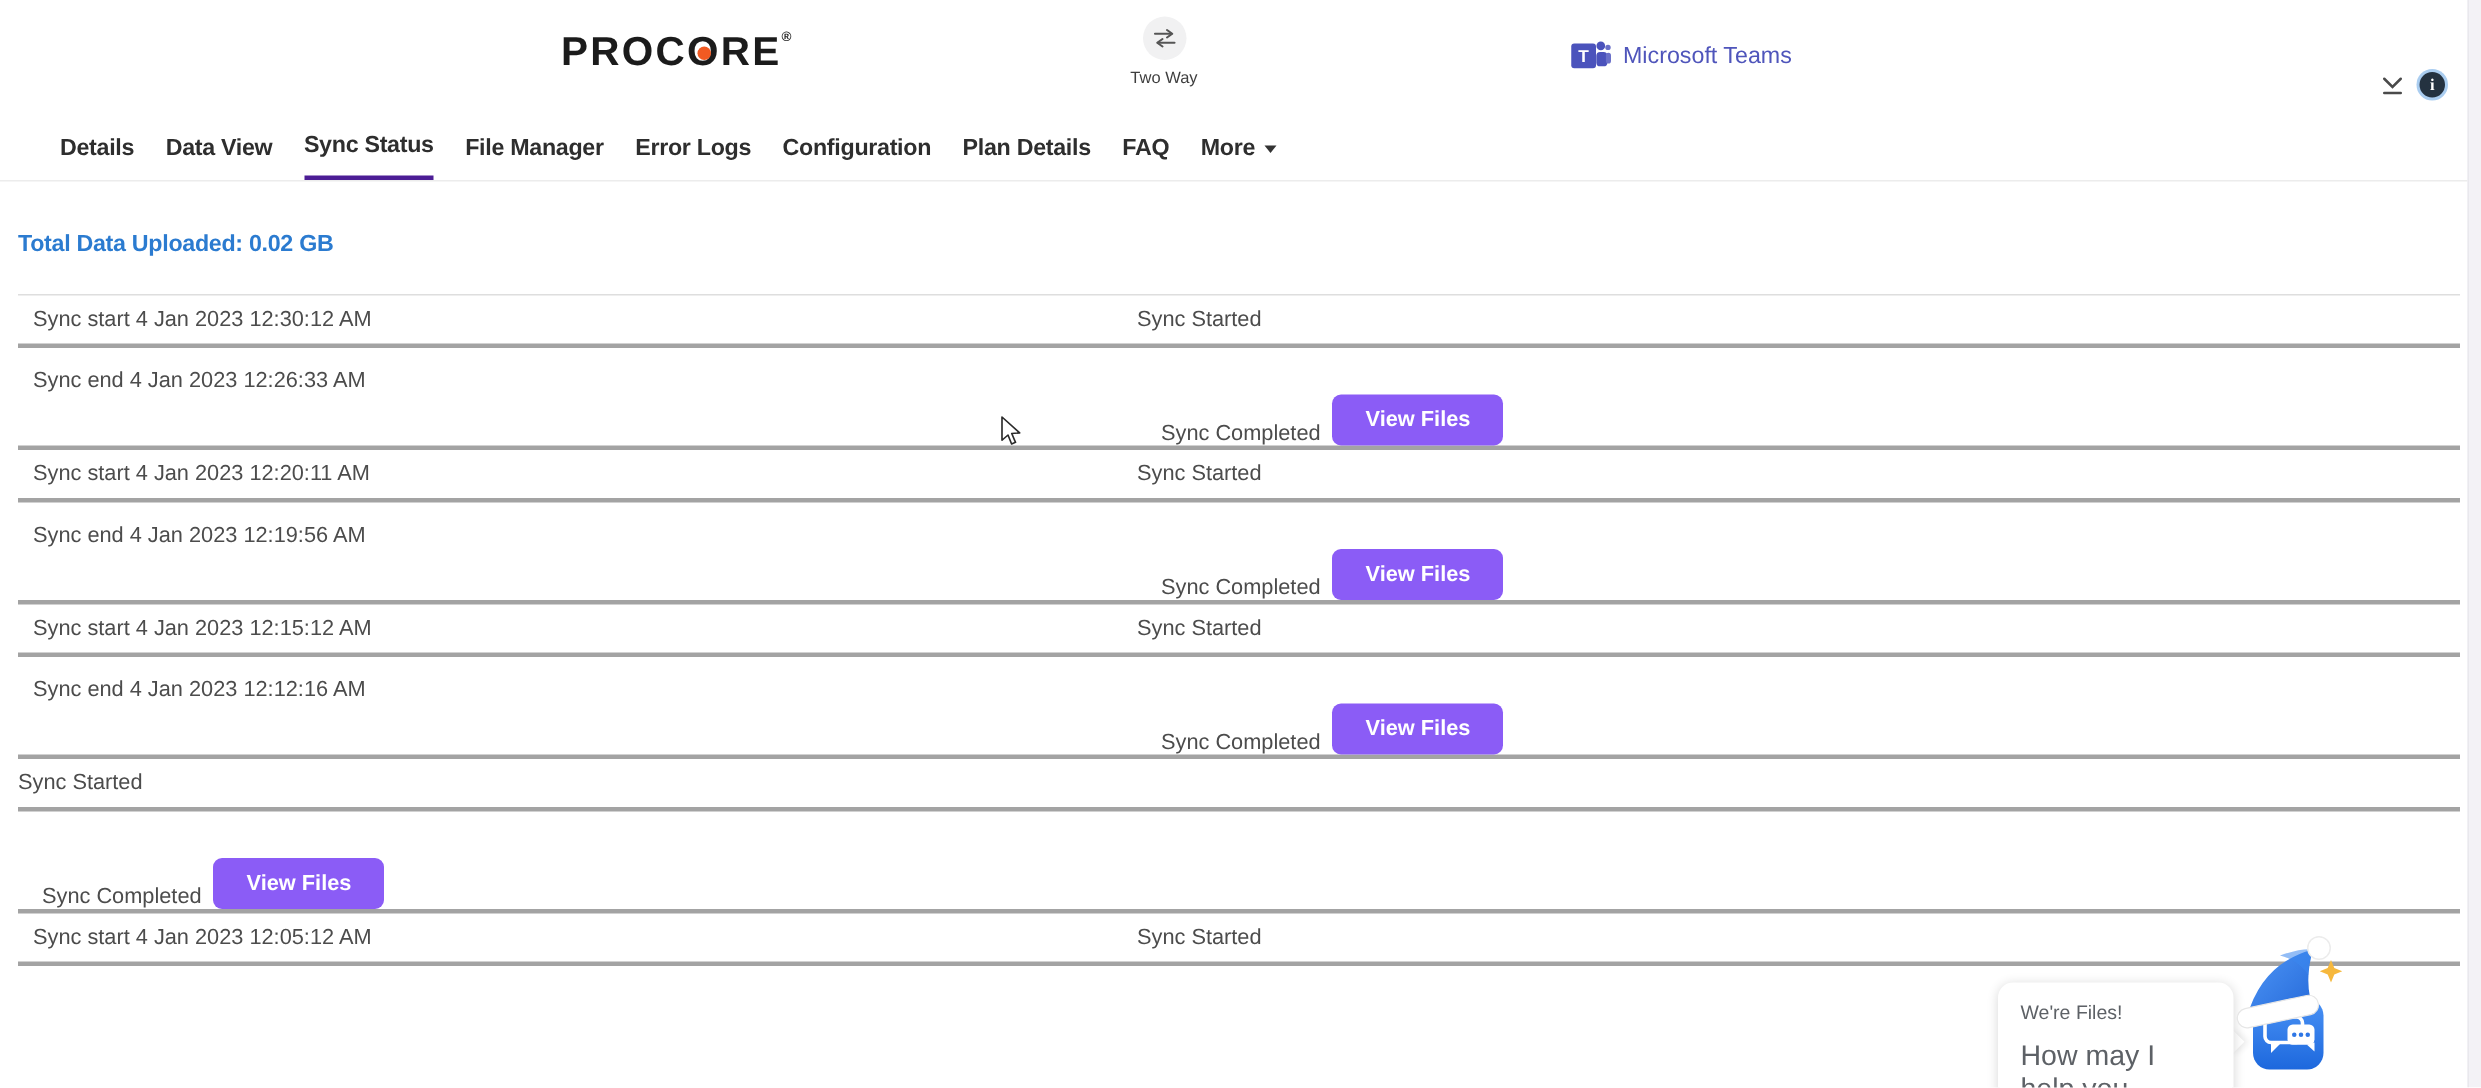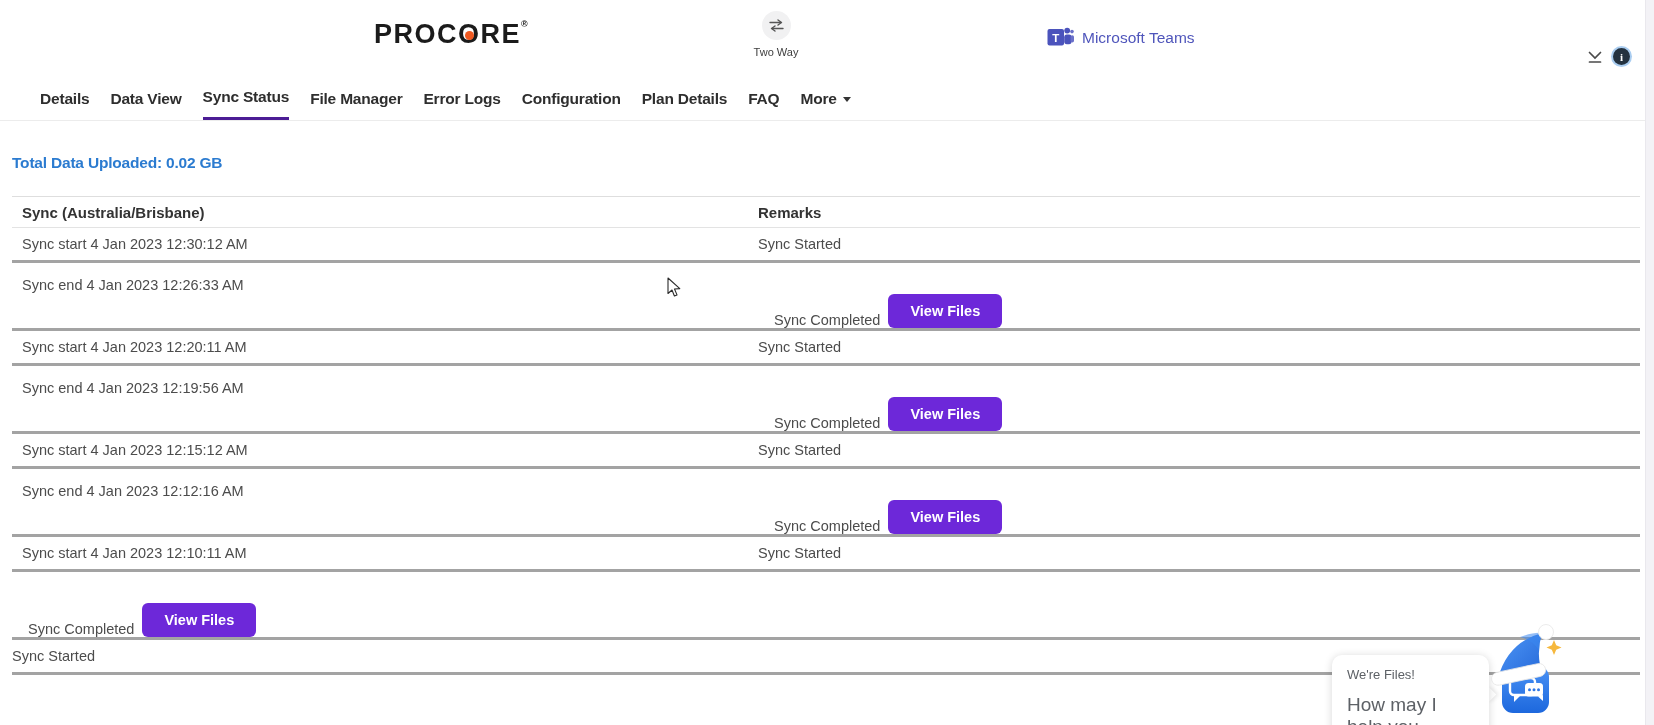--- a/index.html
+++ b/index.html
@@ -49,21 +49,21 @@
   .sync-table { position:absolute; top:196px; left:12px; width:1628px; border-top:1px solid #dedede; }
   .t-head { display:flex; height:31px; align-items:center; border-bottom:1px solid #e3e3e3;
             font-size:15px; font-weight:bold; color:#333; }
   .col-sync { width:746px; padding-left:10px; }
   .col-remarks { flex:1; }
   .t-row { display:flex; border-bottom:3px solid #a3a3a3; font-size:14.5px; color:#4c4c4c; }
   .t-row.start { height:35px; align-items:center; }
   .t-row.end { height:68px; }
   .t-row.end .col-sync { padding-top:14px; }
   .t-row.end .col-remarks { display:flex; align-items:flex-end;margin-left:16px; }
-  .btn-view { margin-left:8px; background:#6d28d9; color:#fff; border:none; cursor:pointer;
+  .btn-view { margin-left:8px; background:#8b5cf6; color:#fff; border:none; cursor:pointer;
               font-family:inherit; font-size:14.5px; font-weight:bold;
               padding:9px 22px; border-radius:6px; }
 
   
   .scrollbar { position:absolute; top:0; right:0; width:9px; height:725px;
                background:#f3f2f6; border-left:1px solid #e9e8ed; }
 
   
   .chat-tooltip { position:absolute; left:1332px; top:655px; width:157px; height:92px;
                background:#fff; border-radius:10px; box-shadow:0 1px 8px rgba(0,0,0,0.16);
@@ -134,24 +134,20 @@
   <div class="tab">
       <span>More</span>
       <span class="caret-down"></span>
     </div>
 </nav>
 <div class="tabs-divider"></div>
 
 <div class="total">Total Data Uploaded: 0.02 GB</div>
 
 <div class="sync-table">
-  <div class="t-head">
-    <div class="col-sync">Sync (Australia/Brisbane)</div>
-    <div class="col-remarks">Remarks</div>
-  </div>
 
   <div class="t-row start">
     <div class="col-sync">Sync start 4 Jan 2023 12:30:12 AM</div>
     <div class="col-remarks">Sync Started</div>
   </div>
 
   <div class="t-row end">
     <div class="col-sync">Sync end 4 Jan 2023 12:26:33 AM</div>
     <div class="col-remarks">
         <span>Sync Completed</span>
@@ -179,32 +175,32 @@
 
   <div class="t-row end">
     <div class="col-sync">Sync end 4 Jan 2023 12:12:16 AM</div>
     <div class="col-remarks">
         <span>Sync Completed</span>
       <button class="btn-view">View Files</button>
       </div>
   </div>
 
   <div class="t-row start">
-    <div class="col-sync">Sync start 4 Jan 2023 12:10:11 AM</div>
-    <div class="col-remarks">Sync Started</div>
-  </div>
-
-  <div class="t-row end">
-    <div class="col-remarks">
-        <span>Sync Completed</span>
-      <button class="btn-view">View Files</button>
-      </div>
-  </div>
-
-  <div class="t-row start">
+    <div class="col-remarks">Sync Started</div>
+  </div>
+
+  <div class="t-row end">
+    <div class="col-remarks">
+        <span>Sync Completed</span>
+      <button class="btn-view">View Files</button>
+      </div>
+  </div>
+
+  <div class="t-row start">
+    <div class="col-sync">Sync start 4 Jan 2023 12:05:12 AM</div>
     <div class="col-remarks">Sync Started</div>
   </div>
 </div>
 
 <div class="scrollbar"></div>
 
 <div class="chat-pointer"></div>
 <div class="chat-tooltip">
   <div class="chat-status">We're Files!</div>
   <div class="chat-prompt">How may I help you today?</div>

